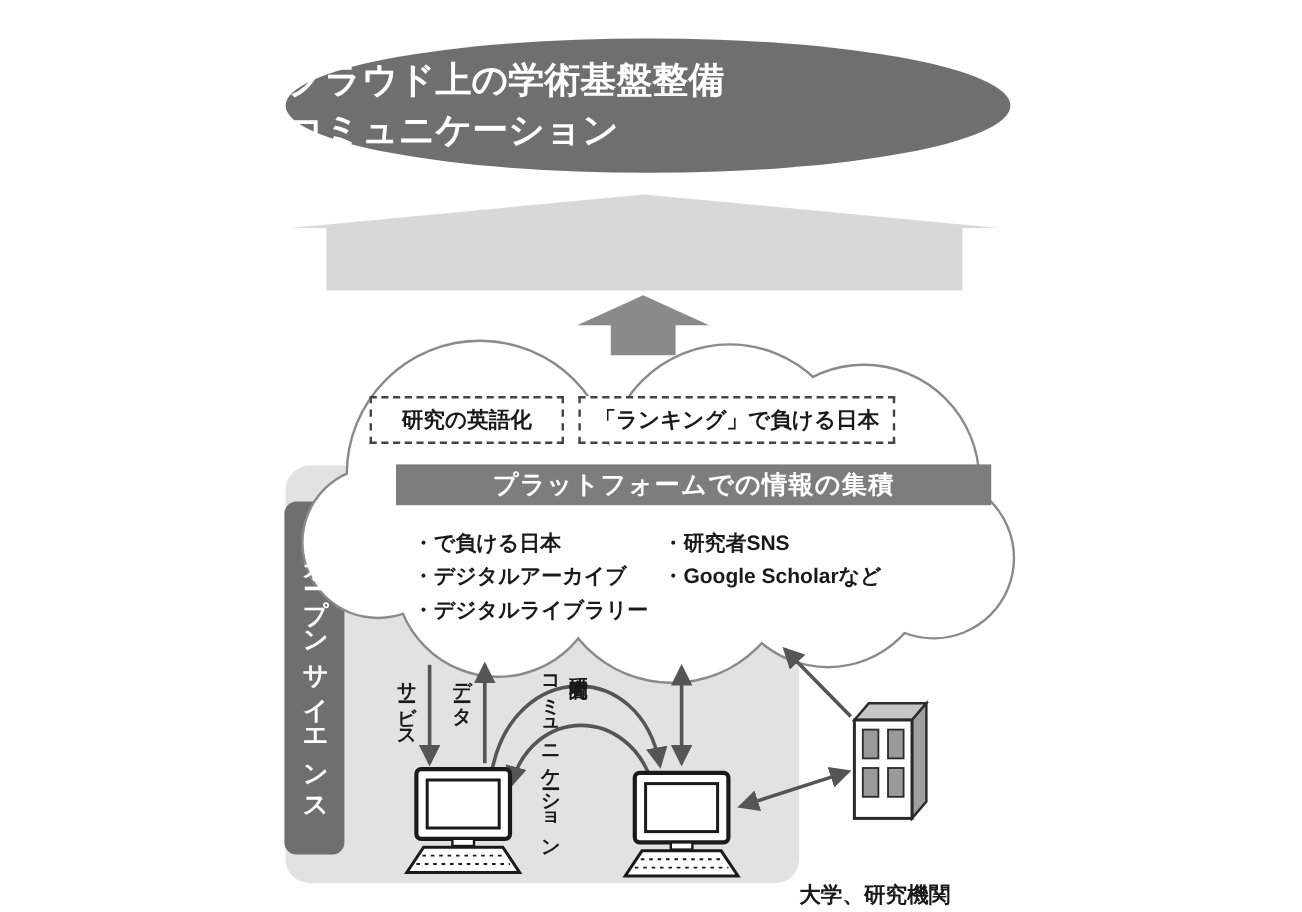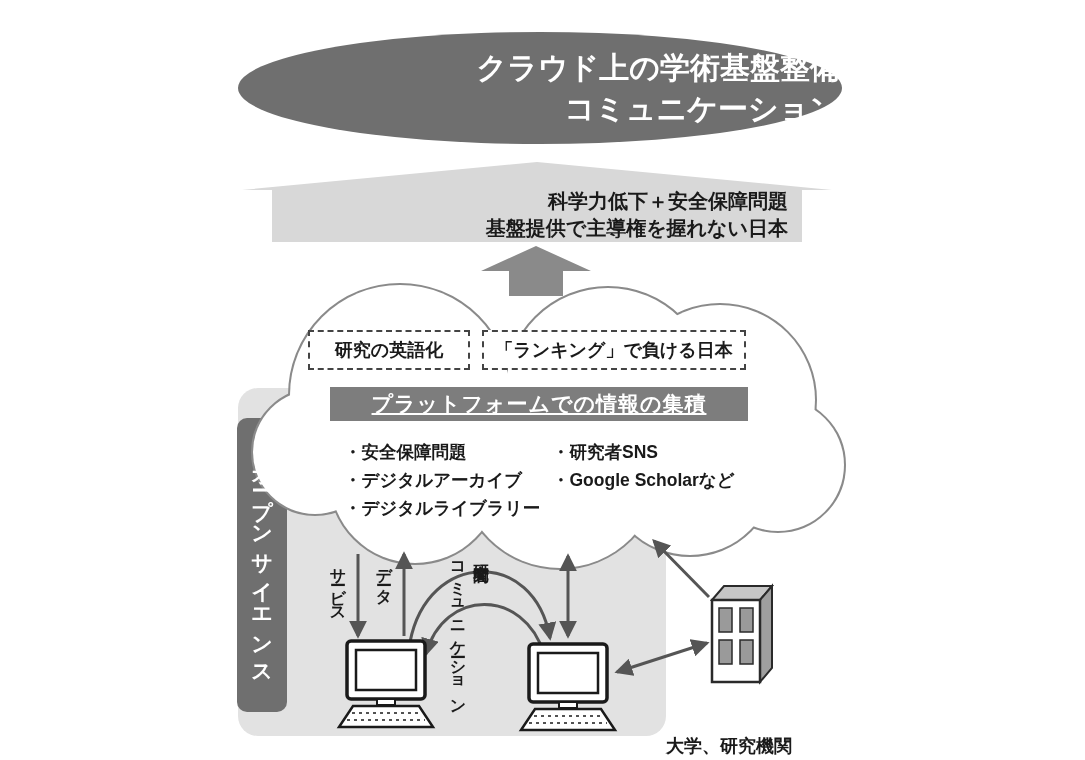--- a/index.html
+++ b/index.html
@@ -1,33 +1,33 @@
 <!DOCTYPE html>
 <html><head>
 <meta charset="utf-8">
 <style>
   html,body{margin:0;padding:0;background:#ffffff;}
   #stage{position:relative;width:1085px;height:760px;background:#fff;overflow:hidden;
          font-family:"Liberation Sans", sans-serif;color:#1a1a1a;}
   #shapes{position:absolute;left:0;top:0;z-index:1;}
   .txt{position:absolute;z-index:2;font-weight:bold;color:#1a1a1a;}
-  .center{text-align:right;}
+  .center{text-align:left;}
   .white{color:#ffffff;}
   .vtext{writing-mode:vertical-rl;}
   .dashedbox{position:absolute;z-index:3;border:2.5px dashed #444;background:#fff;
              display:flex;align-items:center;justify-content:center;
              font-size:18px;font-weight:bold;}
   #banner{position:absolute;z-index:3;background:#7d7d7d;color:#fff;
           display:flex;align-items:center;justify-content:center;
           font-size:21px;font-weight:bold;letter-spacing:1px;}
   #conclusion-text{left:240px;top:47px;width:600px;font-size:30px;line-height:41px;}
   #problem-text{left:288px;top:188px;width:500px;font-size:20px;line-height:27px;}
   #tag-english{left:308px;top:330px;width:158px;height:36px;}
   #tag-ranking{left:482px;top:330px;width:260px;height:36px;}
-  #banner{left:330px;top:387px;width:418px;height:34px;text-decoration:underline;}
+  #banner{left:330px;top:387px;width:496px;height:34px;}
   .bullets{position:absolute;z-index:3;font-size:17.5px;line-height:28px;font-weight:bold;}
   #bullets-left{left:344px;top:438px;width:205px;}
   #bullets-right{left:552px;top:438px;width:230px;}
   #openscience{left:237px;top:418px;width:50px;height:294px;display:flex;
                align-items:center;justify-content:center;font-size:21px;
                letter-spacing:4px;}
   .flowlabel{font-size:16px;letter-spacing:1px;}
   #svc-label{left:327px;top:557px;}
   #data-label{left:373px;top:557px;}
   #comm-label-1{left:470px;top:552px;}
@@ -114,32 +114,28 @@
       <rect x="719" y="640" width="13" height="24" fill="#9a9a9a" stroke-width="1.5"></rect>
       <rect x="740" y="640" width="13" height="24" fill="#9a9a9a" stroke-width="1.5"></rect>
     </g>
   </svg>
 
   <div class="txt center white" id="conclusion-text">
     <div>クラウド上の学術基盤整備</div>
     <div>コミュニケーション</div>
   </div>
 
-  <div class="txt center" id="problem-text">
-    <div>科学力低下＋安全保障問題</div>
-    <div>基盤提供で主導権を握れない日本</div>
-  </div>
 
   <div class="dashedbox" id="tag-ranking">「ランキング」で負ける日本</div>
   <div class="dashedbox" id="tag-english">研究の英語化</div>
 
   <div id="banner">プラットフォームでの情報の集積</div>
 
   <div class="bullets" id="bullets-left">
-    <div>・安全保障問題</div>
+    <div>・で負ける日本</div>
     <div>・デジタルアーカイブ</div>
     <div>・デジタルライブラリー</div>
   </div>
   <div class="bullets" id="bullets-right">
     <div>・研究者SNS</div>
     <div>・Google Scholarなど</div>
   </div>
 
   <div class="txt white vtext" id="openscience">オープンサイエンス</div>
 

